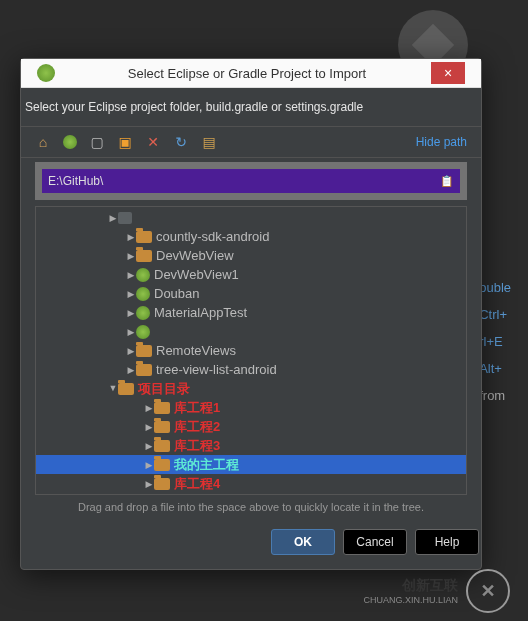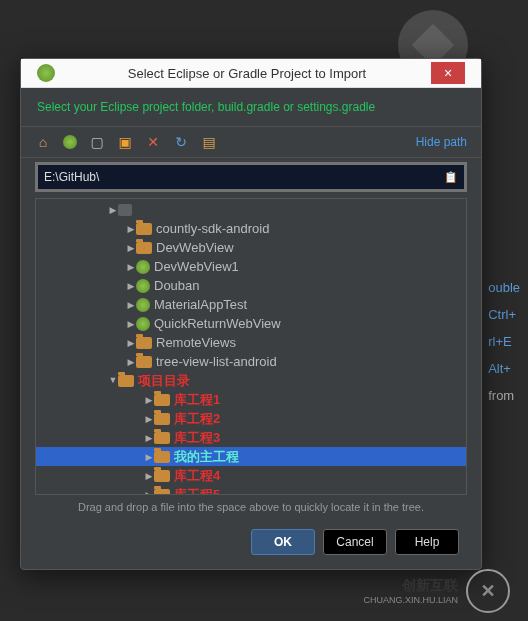--- a/index.html
+++ b/index.html
@@ -27,21 +27,21 @@
 }
 .backdrop-logo::before {
   content: "";
   display: block;
   width: 30px; height: 30px;
   background: #5e5e5e;
   transform: rotate(45deg);
 }
 .side-hints {
   position: absolute;
-  right: 8px;
+  right: 17px;
   top: 280px;
   font-size: 13px;
   color: #5b9bd5;
 }
 .side-hints div { margin-bottom: 12px; }
 .side-hints .from { color: #aaaaaa; }
 
 .dialog {
   position: absolute;
   left: 20px;
@@ -77,22 +77,22 @@
 }
 .close-btn {
   width: 34px; height: 22px;
   background: #c84040;
   color: #fff;
   display: flex; align-items:center; justify-content:center;
   font-size: 14px;
   cursor: pointer;
 }
 .subheader {
-  padding: 12px 16px;
-  color: #22c55e;
+  padding: 12px 4px;
+  color: #e5e5e5;
   font-size: 12px;
   border-bottom: 1px solid #515151;
 }
 .toolbar {
   height: 30px;
   display: flex;
   align-items: center;
   padding: 0 14px;
   gap: 12px;
   border-bottom: 1px solid #515151;
@@ -110,22 +110,22 @@
 .tb-ico.delete { color:#e06050; }
 .tb-ico.refresh { color:#5b9bd5; }
 .tb-ico.showhidden { color:#cfa050; }
 .toolbar .spacer { flex:1; }
 .hidepath {
   color:#4a9be8; cursor:pointer; font-size:12px;padding-left:15px;
 }
 .pathbar {
   height:24px;
   margin: 4px 14px 6px 14px;
-  background:#0f172a;
-  border:3px solid #737373;
+  background:#4c1d95;
+  border:7px solid #737373;
   display:flex; align-items:center;
   padding:0 6px;
   color:#ddd;
   font-size:12px;
 }
 .pathbar .list-icon {
   margin-left:auto;
   color:#cfa050;
   font-size:11px;
 }
@@ -140,21 +140,21 @@
 .hintline {
   padding:6px 14px;
   font-size:11px;
   color:#989898;
   text-align:center;
 }
 .buttonrow {
   display:flex;
   justify-content:flex-end;
   gap:8px;
-  padding:10px 22px 14px;
+  padding:10px 2px 14px;
 }
 .btn {
   min-width:62px;
   height:24px;
   background:#000000;
   border:1px solid #666;
   color:#ddd;
   font-size:12px;
   border-radius:3px;
   cursor:pointer;
@@ -284,21 +284,20 @@
         <span class="label">Douban</span>
       </div>
       <div class="row" style="padding-left: 90px;">
         <span class="tri">▶</span>
         <span class="ficon android"></span>
         <span class="label">MaterialAppTest</span>
       </div>
       <div class="row" style="padding-left: 90px;">
         <span class="tri">▶</span>
         <span class="ficon android"></span>
-        <span class="label">QuickReturnWebView</span>
       </div>
       <div class="row" style="padding-left: 90px;">
         <span class="tri">▶</span>
         <span class="ficon folder"></span>
         <span class="label">RemoteViews</span>
       </div>
       <div class="row" style="padding-left: 90px;">
         <span class="tri">▶</span>
         <span class="ficon folder"></span>
         <span class="label">tree-view-list-android</span>

